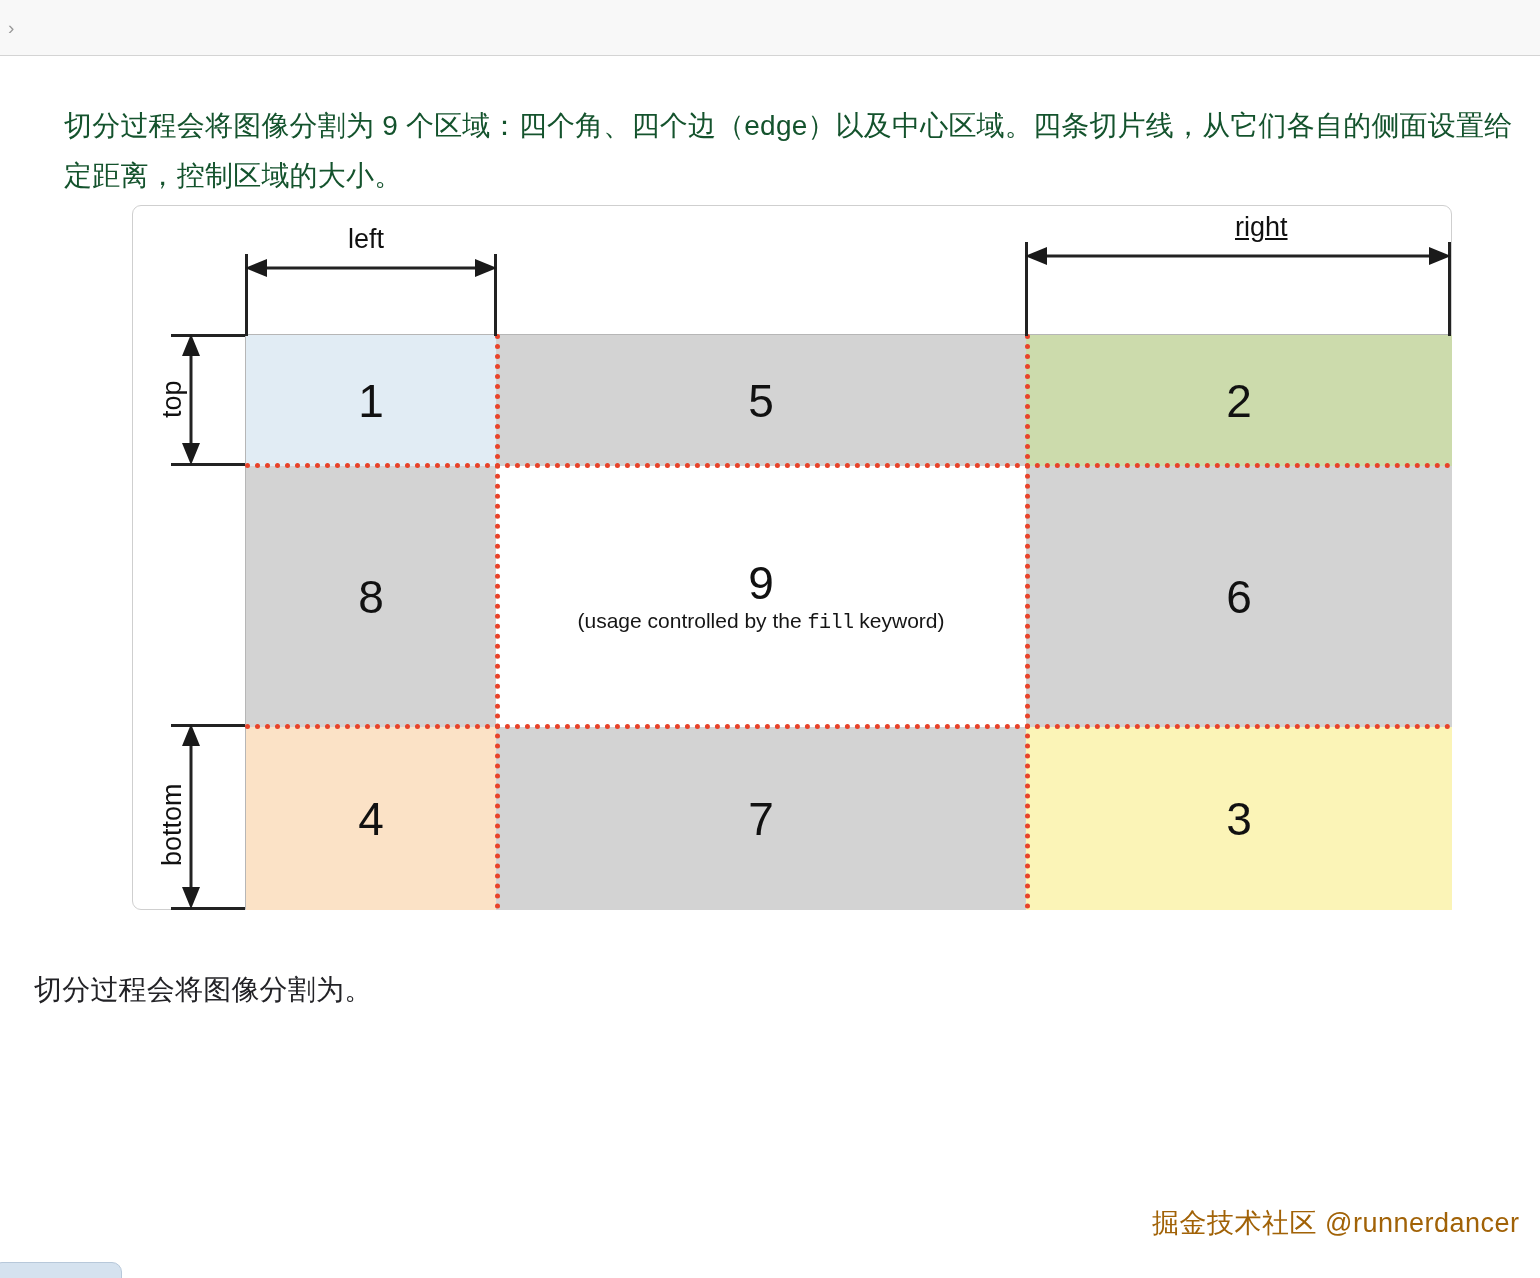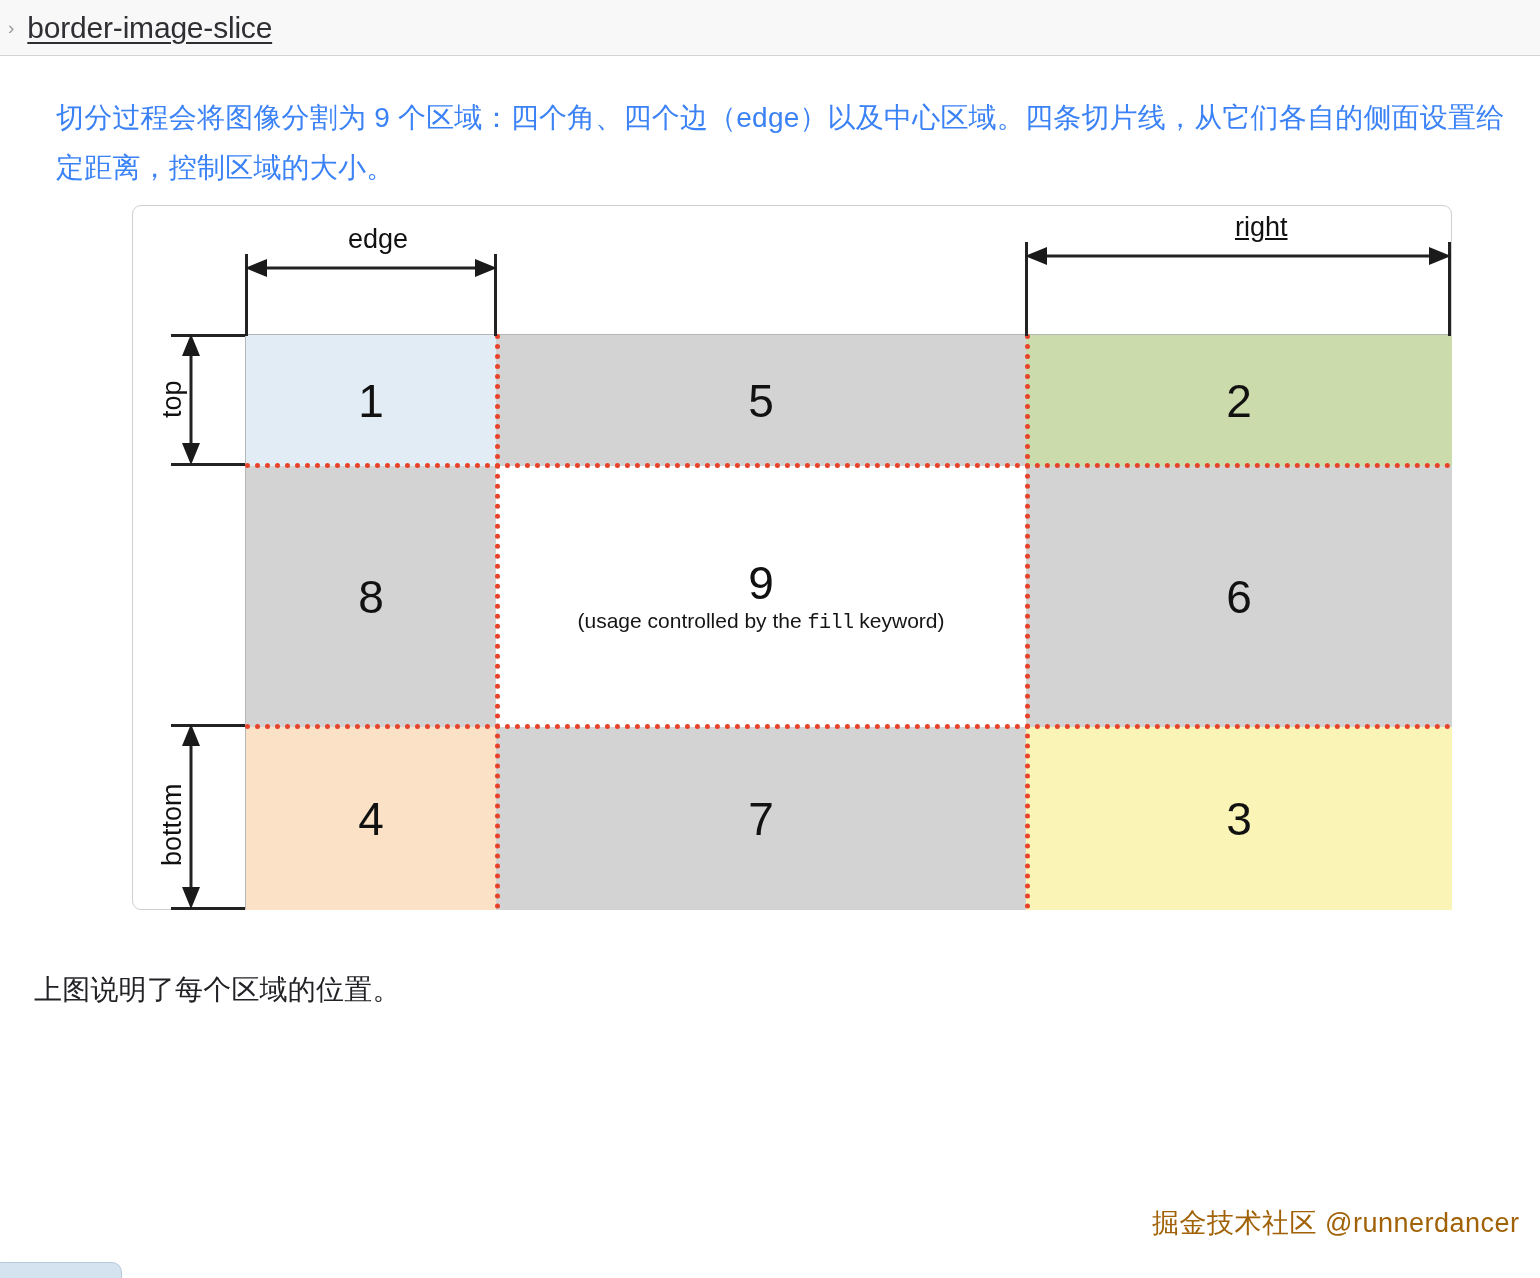--- a/index.html
+++ b/index.html
@@ -50,22 +50,22 @@
   
   .content {
     position: absolute;
     left: 0; top: 56px;
     width: 1540px;
   }
 
   .para {
     font-size: 28px;
     line-height: 50px;
-    color: #3b82f6;
-    margin: 4px;
+    color: #14532d;
+    margin: 12px;
     padding: 33px 0 0 52px;
     width: 1506px;
     box-sizing: border-box;
     letter-spacing: 0.2px;
   }
 
   
   .figure-wrap {
     position: absolute;
     left: 132px;
@@ -230,21 +230,20 @@
     border: 1px solid #b7c8da;
     border-radius: 10px;
     box-sizing: border-box;
   }
 </style>
 </head>
 <body>
 
 <div class="header">
   <span class="chev">›</span>
-  <a class="crumb-link">border-image-slice</a>
 </div>
 
 <div class="content">
   <p class="para">切分过程会将图像分割为 9 个区域：四个角、四个边（edge）以及中心区域。四条切片线，从它们各自的侧面设置给定距离，控制区域的大小。</p>
 </div>
 
 <div class="figure-wrap">
   <div class="diagram">
 
     <div class="grid">
@@ -278,21 +277,21 @@
       <div class="cell c-yellow">
           <span class="num">3</span>
         </div>
     </div>
 
     <div class="slice slice-h" style="left:112px; top:257px;  width:1206px;"></div>
     <div class="slice slice-h" style="left:112px; top:518px;  width:1206px;"></div>
     <div class="slice slice-v" style="left:362px; top:128px;  height:575px;"></div>
     <div class="slice slice-v" style="left:892px; top:128px;  height:575px;"></div>
 
-    <div class="dim-label" style="left:215px; top:18px;">edge</div>
+    <div class="dim-label" style="left:215px; top:18px;">left</div>
     <div class="tick tick-v" style="left:112px; top:48px; height:82px;"></div>
     <div class="tick tick-v" style="left:361px; top:48px; height:82px;"></div>
     <svg class="arrowline" style="left:112px; top:48px;" width="252" height="28" viewBox="0 0 252 28">
       <line x1="6" y1="14" x2="246" y2="14" stroke="#222" stroke-width="3"></line>
       <polygon points="0,14 22,5 22,23" fill="#1a1a1a"></polygon>
       <polygon points="252,14 230,5 230,23" fill="#1a1a1a"></polygon>
     </svg>
 
     <div class="dim-label" style="left:1102px; top:6px;text-decoration:underline;">right</div>
     <div class="tick tick-v" style="left:892px;  top:36px; height:94px;"></div>
@@ -317,20 +316,20 @@
     <div class="tick tick-h" style="left:38px; top:701px; width:74px;"></div>
     <svg class="arrowline" style="left:44px; top:518px;" width="28" height="185" viewBox="0 0 28 185">
       <line x1="14" y1="6" x2="14" y2="179" stroke="#222" stroke-width="3"></line>
       <polygon points="14,0 5,22 23,22" fill="#1a1a1a"></polygon>
       <polygon points="14,185 5,163 23,163" fill="#1a1a1a"></polygon>
     </svg>
 
   </div>
 </div>
 
-<div class="para2">上图说明了每个区域的位置。</div>
+<div class="para2">切分过程会将图像分割为。</div>
 
 <ul class="bullets">
 </ul>
 
 <div class="watermark">掘金技术社区 @runnerdancer</div>
 
 <div class="bottom-popup"></div>
 
 </body></html>

